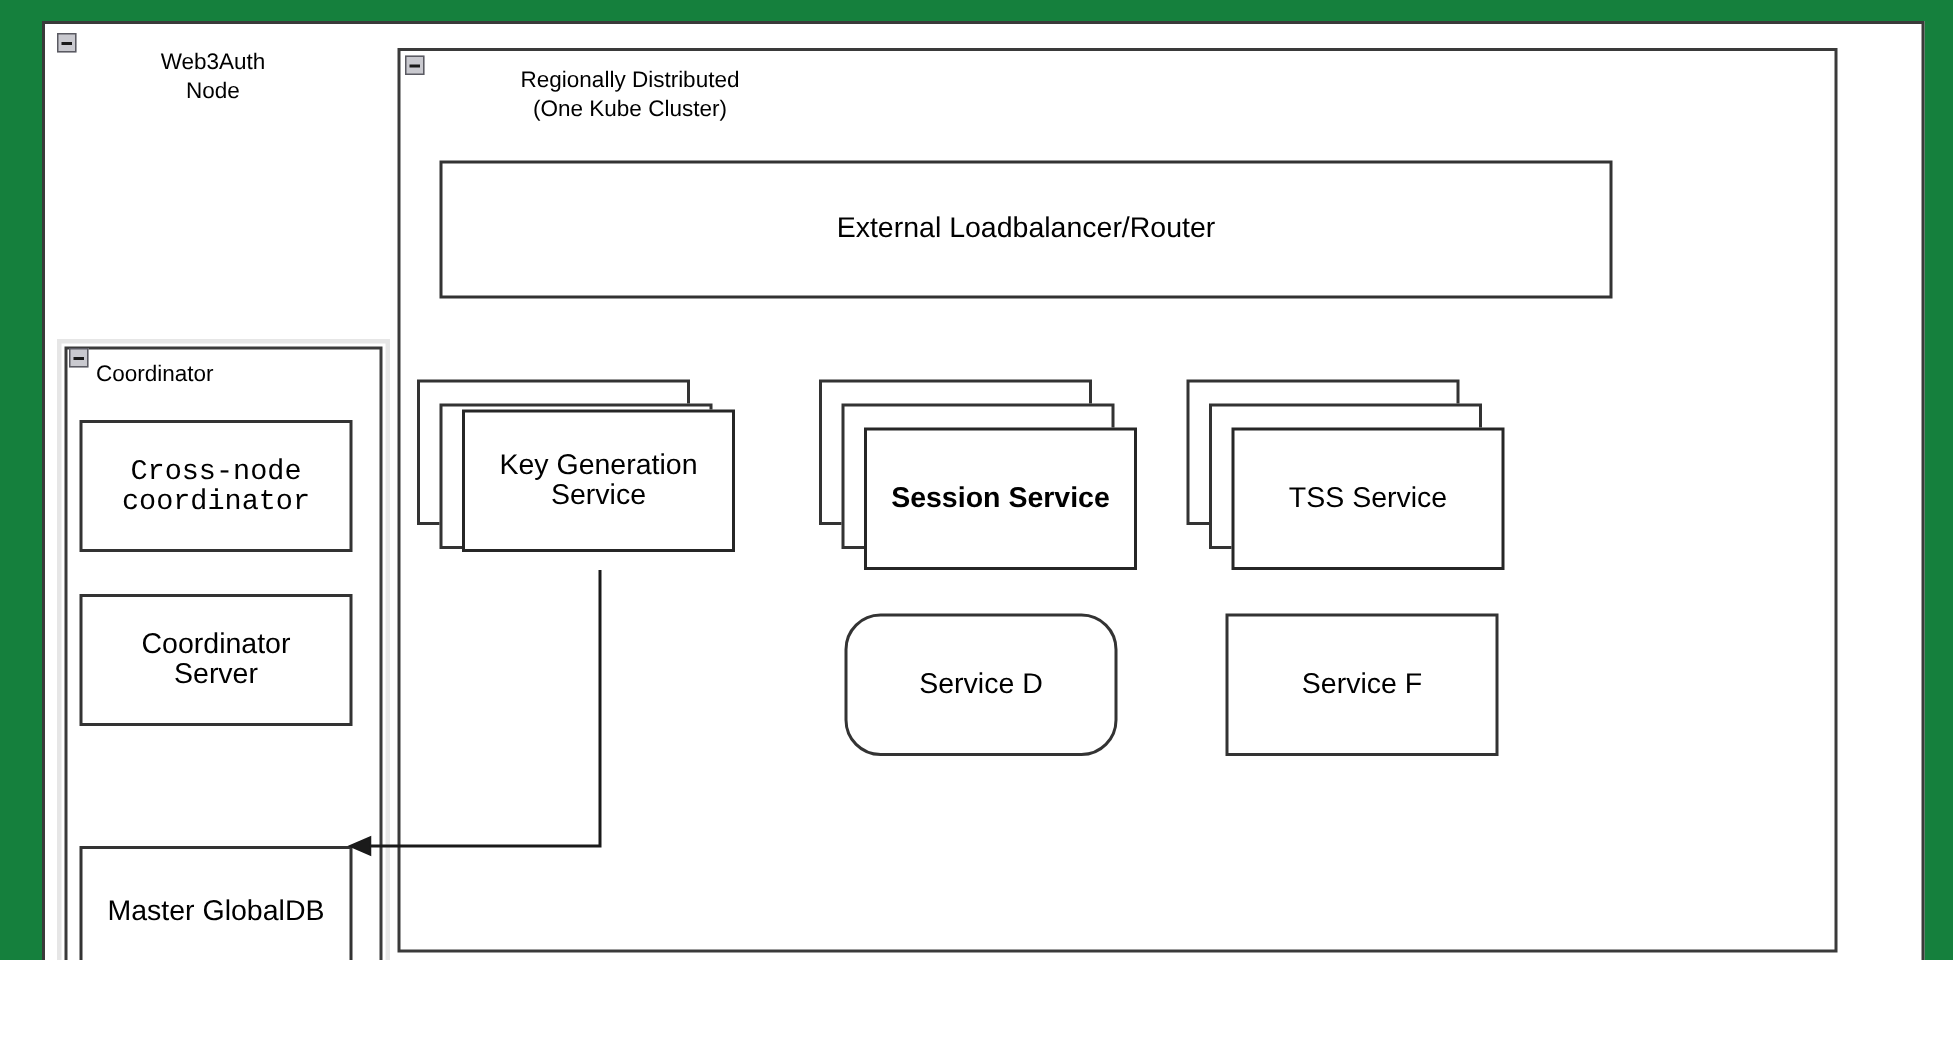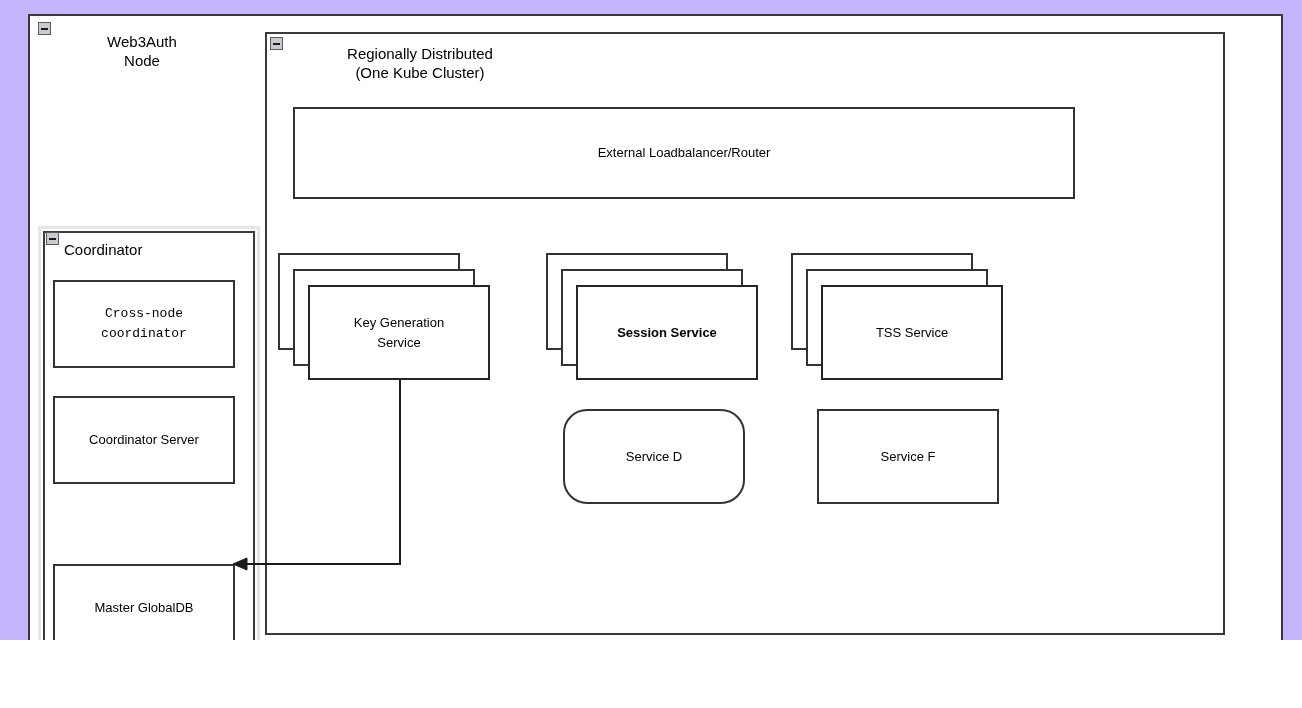--- a/index.html
+++ b/index.html
@@ -9,21 +9,21 @@
     background: #ffffff;
   }
   body {
     font-family: "Liberation Sans", sans-serif;
     color: #000000;
   }
   #canvas {
     position: relative;
     width: 1302px;
     height: 640px;
-    background: #c4b5fd;
+    background: #15803d;
     overflow: hidden;
   }
 
   
   .box {
     position: absolute;
     box-sizing: border-box;
     background: #ffffff;
     border: 2px solid #333333;
   }
@@ -75,21 +75,21 @@
     white-space: pre-line;
     text-align: center;
   }
   .box-label {
     position: absolute;
     inset: 0;
     display: flex;
     align-items: center;
     justify-content: center;
     text-align: center;
-    font-size: 13px;
+    font-size: 19px;
     line-height: 20px;
     white-space: pre-line;
     padding: 14px;
     box-sizing: border-box;
   }
 
   
   .stack {
     position: absolute;
   }
@@ -138,21 +138,21 @@
   <div class="label" style="left:290px; top:44px; width:260px; text-align:center;">Regionally Distributed
 (One Kube Cluster)</div>
 
   <div class="box" style="left:293px; top:107px; width:782px; height:92px;">
     <span class="box-label">External Loadbalancer/Router</span>
   </div>
 
   <div class="stack" style="left:278px; top:253px; width:212px; height:127px;">
     <div class="layer" style="left:0px;  top:0px;  width:182px; height:97px;"></div>
     <div class="layer" style="left:15px; top:16px; width:182px; height:97px;"></div>
-    <div class="front" style="left:30px; top:32px; width:182px; height:95px;">
+    <div class="front" style="left:30px; top:20px; width:182px; height:95px;">
       <span class="box-label">Key Generation
 Service</span>
     </div>
   </div>
 
   <div class="stack" style="left:546px; top:253px; width:212px; height:127px;font-weight:bold;">
     <div class="layer" style="left:0px;  top:0px;  width:182px; height:97px;"></div>
     <div class="layer" style="left:15px; top:16px; width:182px; height:97px;"></div>
     <div class="front" style="left:30px; top:32px; width:182px; height:95px;">
       <span class="box-label">Session Service</span>

